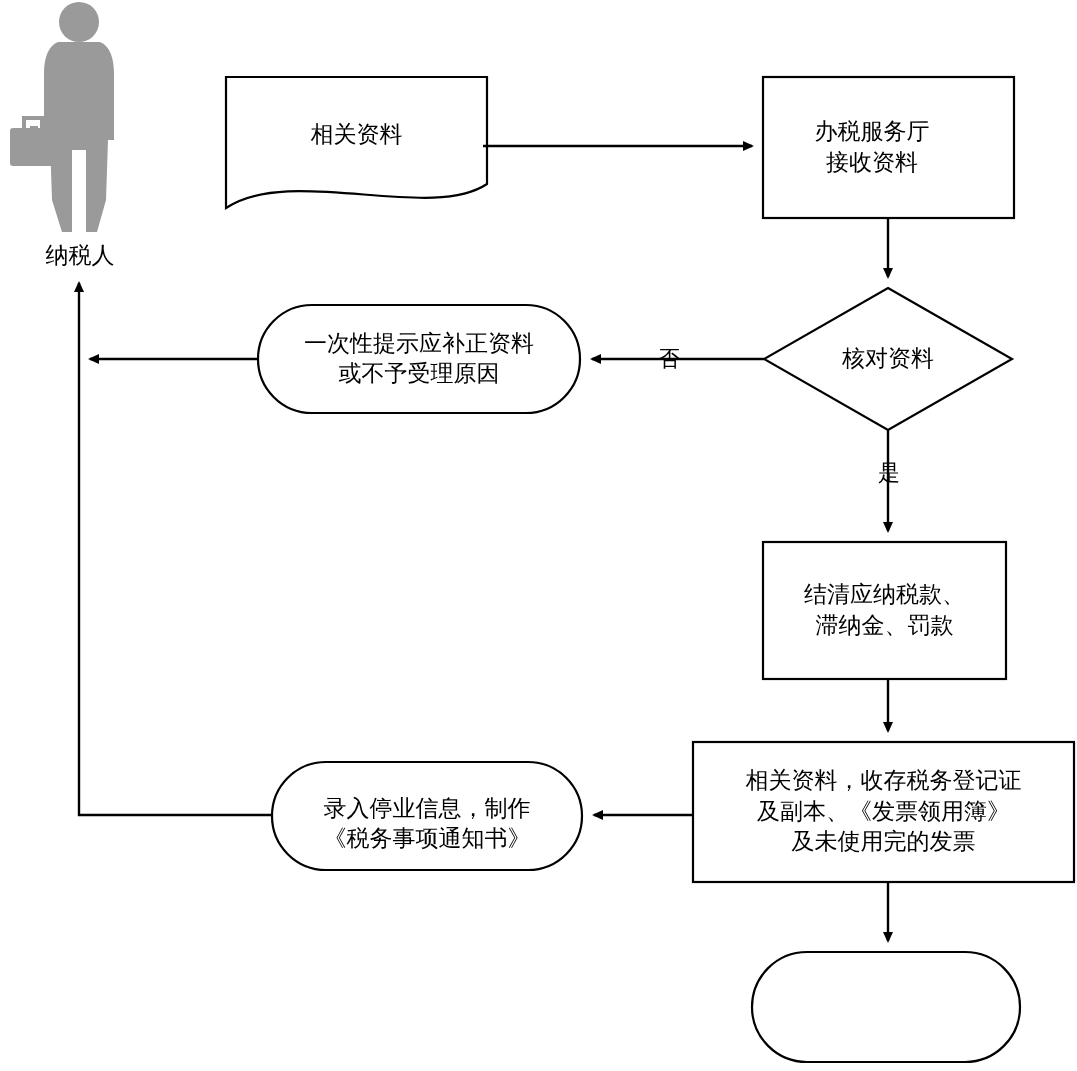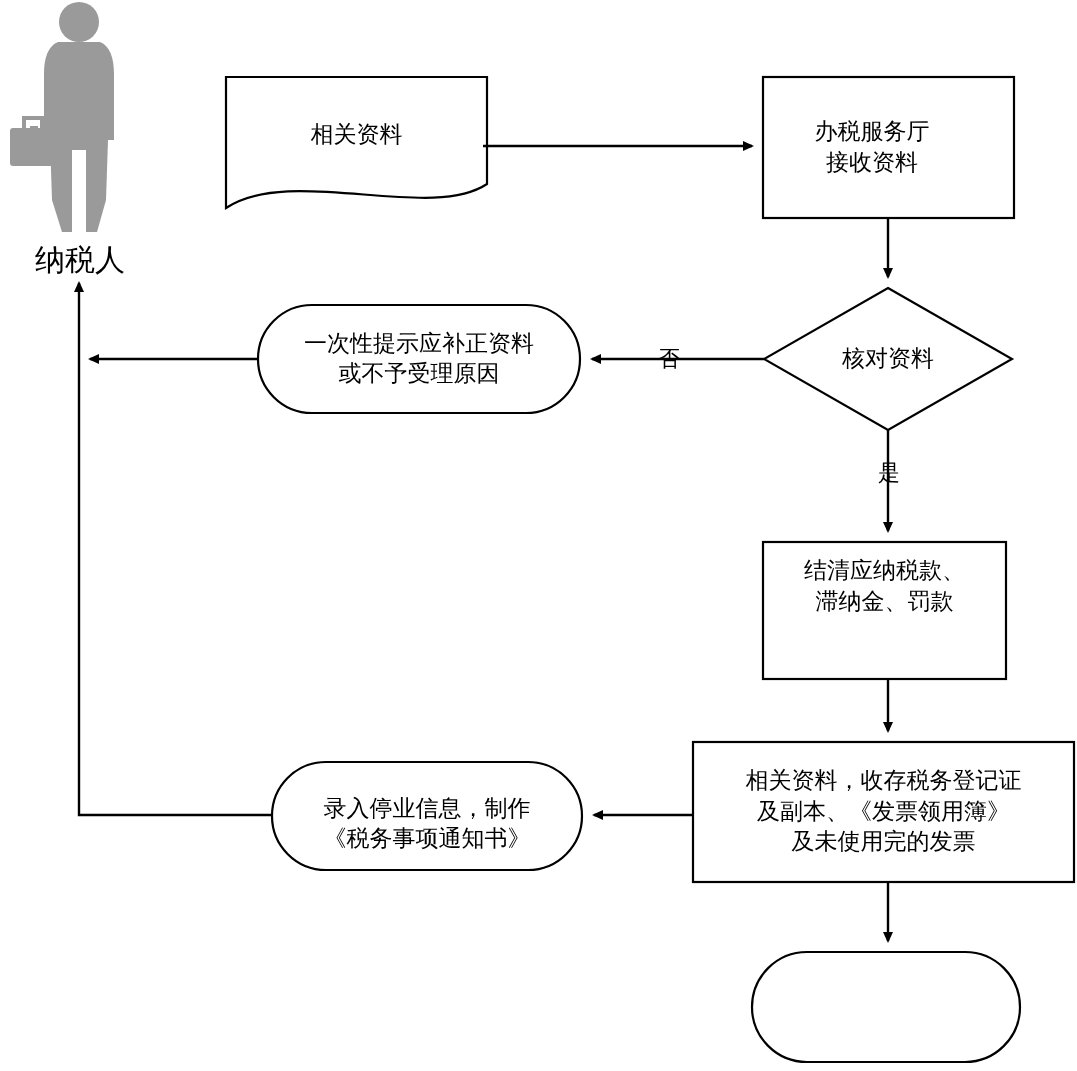--- a/index.html
+++ b/index.html
@@ -37,21 +37,21 @@
     font-size: 23px;
   }
   .edge-label {
     position: absolute;
     font-size: 22px;
     color: #000;
     text-align: center;
   }
   .actor-label {
     position: absolute;
-    font-size: 30px;
+    font-size: 23px;
     color: #000;
     text-align: center;
     width: 160px;
   }
 </style>
 </head>
 <body>
 
 <div id="canvas">
 
@@ -111,21 +111,21 @@
   <div class="node-label n-doc" style="left:226px; top:95px; width:261px; height:80px;">相关资料</div>
 
   <div class="node-label n-rect" style="left:763px; top:77px; width:218px; height:141px;">办税服务厅
 接收资料</div>
 
   <div class="node-label n-dec" style="left:788px; top:329px; width:200px; height:60px;">核对资料</div>
 
   <div class="node-label n-round" style="left:258px; top:305px; width:322px; height:108px;">一次性提示应补正资料
 或不予受理原因</div>
 
-  <div class="node-label n-rect" style="left:763px; top:518px; width:243px; height:137px;border-radius:31px;">结清应纳税款、
+  <div class="node-label n-rect" style="left:763px; top:542px; width:243px; height:137px;border-radius:31px;">结清应纳税款、
 滞纳金、罚款</div>
 
   <div class="node-label n-rect" style="left:693px; top:742px; width:381px; height:140px;">相关资料，收存税务登记证
 及副本、《发票领用簿》
 及未使用完的发票</div>
 
   <div class="node-label n-round" style="left:272px; top:762px; width:310px; height:124px;">录入停业信息，制作
 《税务事项通知书》</div>
 
 

